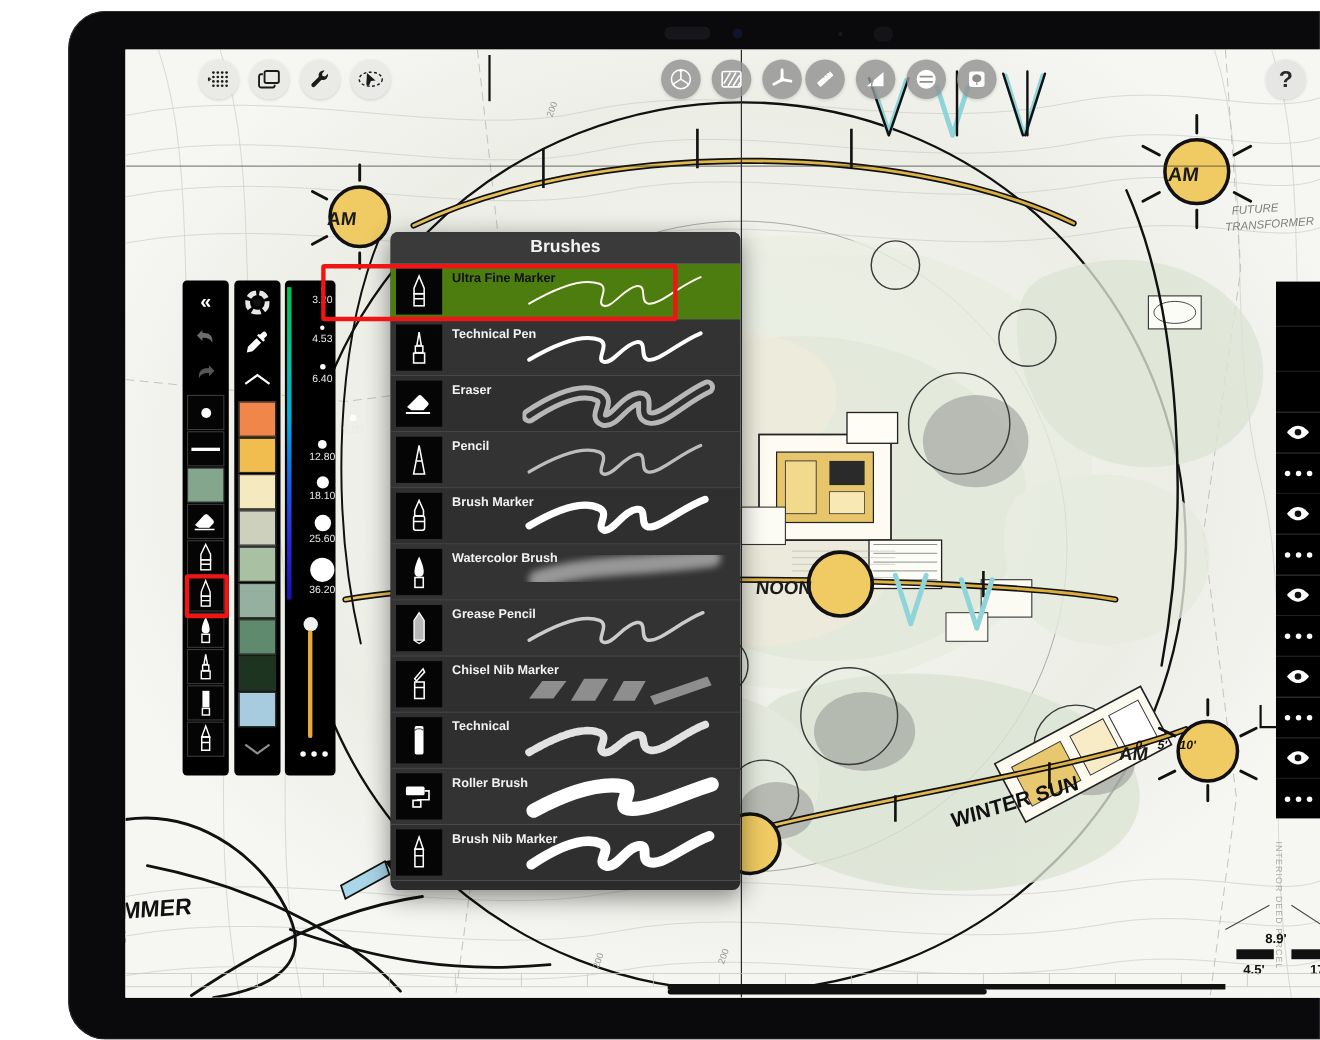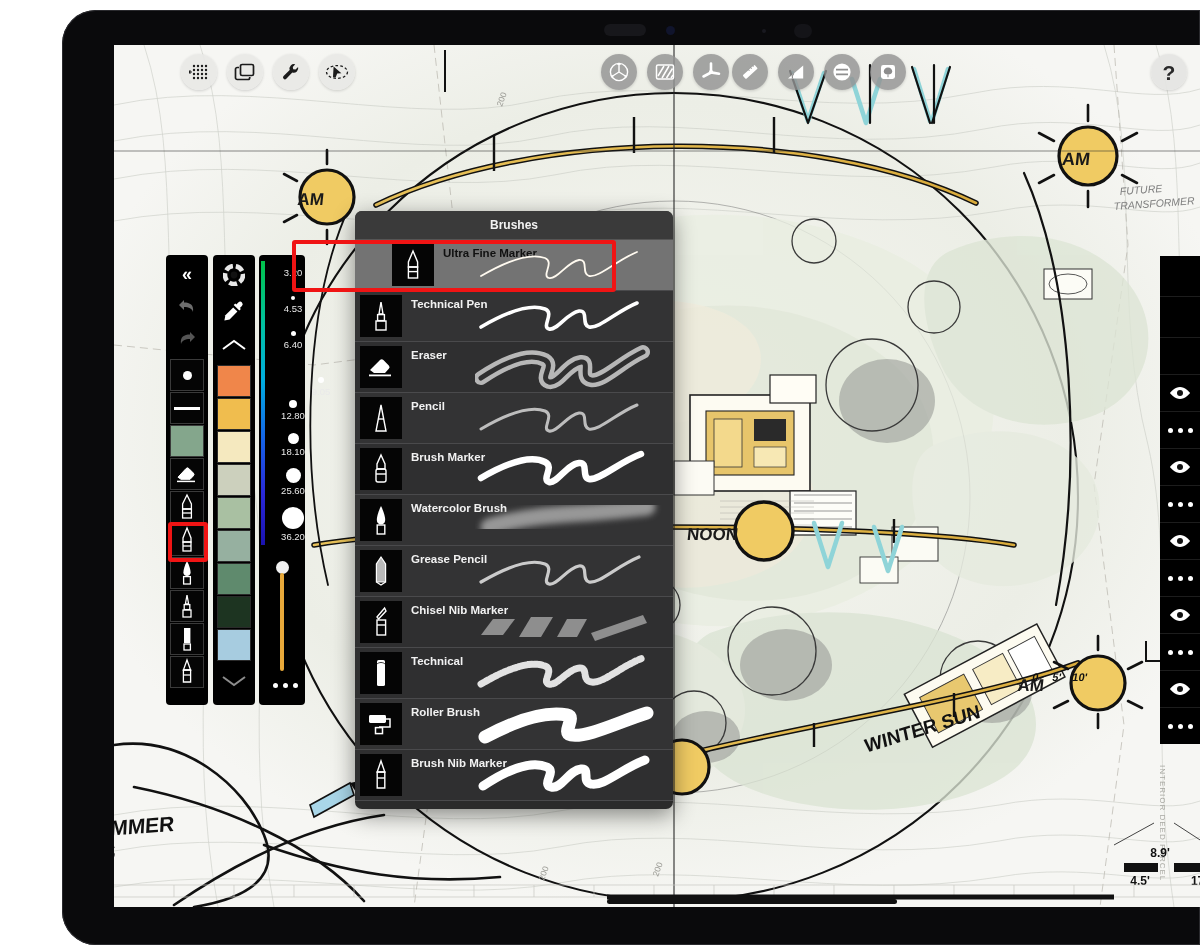--- a/index.html
+++ b/index.html
@@ -63,29 +63,29 @@
   .dots3 i{width:5px;height:5px;border-radius:50%;background:#fff;display:block;}
 
   
   .brushes{
     position:absolute;left:241px;top:166px;width:318px;height:598px;
     background:#2b2b2b;border-radius:7px;overflow:hidden;
     box-shadow:0 6px 22px rgba(0,0,0,.45);
   }
   .brushes-title{
     height:28px;line-height:28px;text-align:center;color:#f2f2f2;
-    font-size:12px;font-weight:bold;background:#3a3a3a;
+    font-size:16px;font-weight:bold;background:#3a3a3a;
     border-bottom:1px solid #555;
   }
   .brow{
     position:relative;height:50px;background:#333334;
     border-bottom:1px solid #4a4a4c;display:flex;align-items:center;
   }
   .brow.alt{background:#2f2f30;}
-  .brow.active{background:#737373;padding-left:32px;}
+  .brow.active{background:#4d7c0f;}
   .bicon{
     width:42px;height:42px;margin-left:5px;background:#050505;
     display:flex;align-items:center;justify-content:center;flex:0 0 auto;
   }
   .blabel{
     margin-left:9px;color:#f2f2f2;font-size:11.5px;font-weight:bold;
     align-self:flex-start;margin-top:7px;white-space:nowrap;
   }
   .brow.active .blabel{color:#111;}
   .bstroke{position:absolute;left:120px;top:2px;width:190px;height:46px;}

